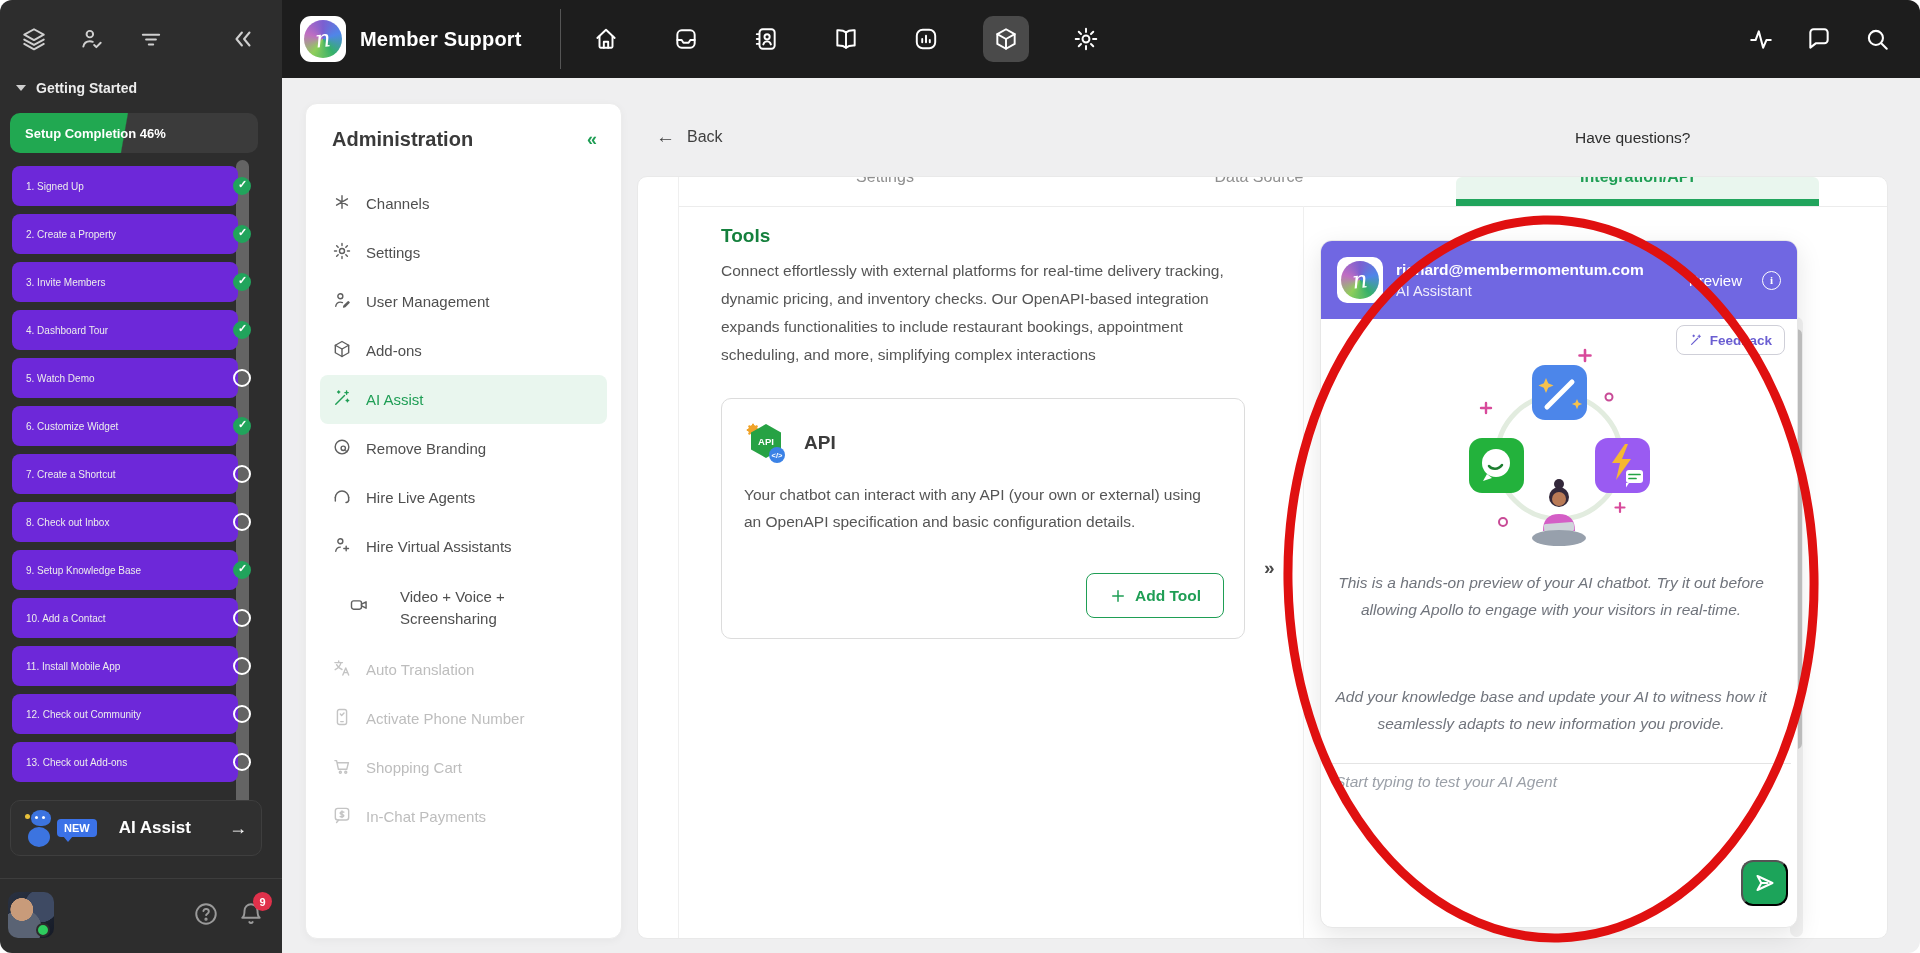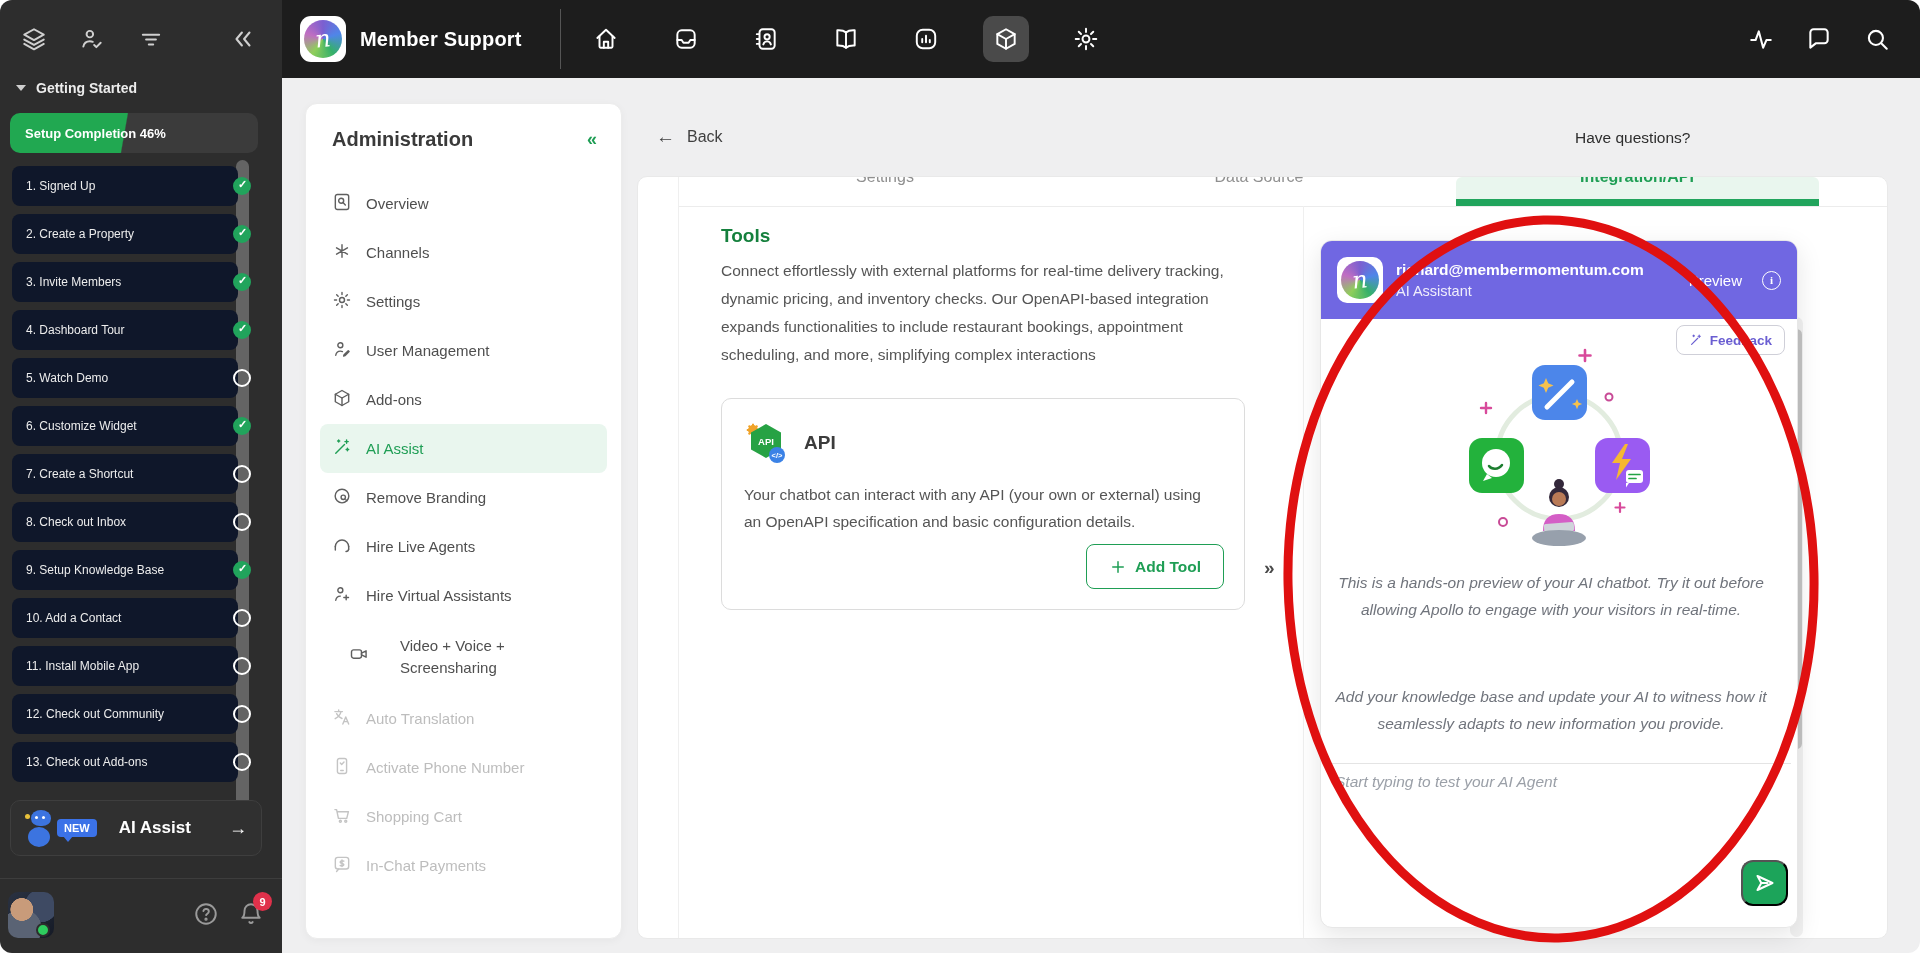--- a/index.html
+++ b/index.html
@@ -26,22 +26,22 @@
   .sidebar { position:absolute; left:0; top:0; width:282px; height:953px; background:#2d2d2d; }
   .sb-top-icons { position:absolute; left:0; top:0; width:282px; height:78px; display:flex; align-items:center; color:#cfcfcf; }
   .sb-top-icons .sic { width:26px; height:26px; position:absolute; }
   .gs-header { position:absolute; left:16px; top:80px; display:flex; align-items:center; gap:10px; color:#ececec; font-size:14px; font-weight:600; }
   .caret { width:0; height:0; border-left:5px solid transparent; border-right:5px solid transparent; border-top:6px solid #cfcfcf; }
   .progress-pill { position:absolute; left:10px; top:113px; width:248px; height:40px; border-radius:10px;
     background:linear-gradient(100deg, #21a851 0 46%, #3b3b3b 46.5%); display:flex; align-items:center; padding-left:15px;
     color:#fff; font-size:13px; font-weight:700; }
   .gs-scrollstrip { position:absolute; left:236px; top:160px; width:13px; height:690px; background:#a8a8a8; opacity:.45; border-radius:7px; }
   .gs-list { position:absolute; left:12px; top:166px; width:226px; }
-  .gs-step { position:relative; height:40px; margin-bottom:8px; background:#0f172a; border-radius:8px;
-    display:flex; align-items:center; padding-left:14px; color:#ededed; font-size:12px; }
+  .gs-step { position:relative; height:40px; margin-bottom:8px; background:#6d28d9; border-radius:8px;
+    display:flex; align-items:center; padding-left:14px; color:#ededed; font-size:10px; }
   .gs-status { position:absolute; right:-13px; top:11px; width:18px; height:18px; border-radius:50%;
     border:2.5px solid #fff; background:transparent; }
   .gs-step.done .gs-status { border-color:#21a45c; background:#21a45c; }
   .gs-step.done .gs-status::after { content:"✓"; position:absolute; left:3px; top:-1px; color:#fff; font-size:11px; font-weight:700; }
   .ai-card { position:absolute; left:10px; top:800px; width:252px; height:56px; background:#303030; border:1px solid #3e3e3e;
     border-radius:10px; display:flex; align-items:center; padding:0 14px; }
   .robot { position:relative; width:30px; height:40px; }
   .robot .head { position:absolute; left:6px; top:2px; width:20px; height:16px; border-radius:50% 50% 45% 45%; background:#3c74e0; }
   .robot .body { position:absolute; left:3px; top:19px; width:22px; height:20px; border-radius:50%; background:#3c74e0; }
   .robot .eye { position:absolute; width:3px; height:3px; border-radius:50%; background:#fff; top:8px; }
@@ -97,21 +97,21 @@
   .panel-gutter { position:absolute; left:40px; top:0; bottom:0; width:1px; background:#efefef; }
   .tabs { position:absolute; left:0; top:0; right:0; height:29px; overflow:hidden; }
   .tab-pill { position:absolute; left:818px; top:0; width:363px; height:22px; background:#e9f6ee; border-radius:6px 6px 0 0; }
   .tab-underline { position:absolute; left:818px; top:22px; width:363px; height:7px; background:#21a45c; }
   .tab-label { position:absolute; top:-9px; transform:translateX(-50%); font-size:16px; color:#8f8f8f; white-space:nowrap; }
   .tab-label.active { color:#1f9e55; font-weight:600; }
   .tabs-hr { position:absolute; left:40px; right:0; top:29px; height:1px; background:#ececec; }
   .tools { position:absolute; left:83px; top:48px; width:527px; }
   .tools h2 { font-size:19px; font-weight:700; color:#15803d; margin-bottom:10px; }
   .tools p { font-size:15.5px; line-height:28px; color:#555; }
-  .api-card { position:absolute; left:83px; top:221px; width:524px; height:212px; border:1px solid #dcdcdc; border-radius:10px; padding:22px 22px; }
+  .api-card { position:absolute; left:83px; top:221px; width:524px; height:241px; border:1px solid #dcdcdc; border-radius:10px; padding:22px 22px; }
   .api-head { display:flex; align-items:center; gap:16px; }
   .api-title { font-size:19px; font-weight:700; color:#3c3c3c; }
   .api-desc { margin-top:16px; font-size:15.5px; line-height:27px; color:#555; }
   .add-tool-btn { position:absolute; right:20px; bottom:20px; width:138px; height:45px; border:1.5px solid #1f9e55; border-radius:8px;
     background:#fff; color:#1f9e55; font-size:15.5px; font-weight:600; display:flex; align-items:center; justify-content:center; gap:8px; }
   .pane-chevron { position:absolute; left:626px; top:380px; color:#4a4a4a; font-size:19px; font-weight:700; letter-spacing:-2px; }
   .pane-vline { position:absolute; left:665px; top:29px; bottom:0; width:1px; background:#efefef; }
   .pane-scroll-track { position:absolute; left:1152px; top:140px; width:13px; height:620px; background:#f2f2f2; border-radius:7px; }
   .pane-scroll-thumb { position:absolute; left:1153px; top:152px; width:11px; height:420px; background:#c4c4c4; border-radius:6px; }
 
@@ -355,28 +355,20 @@
   </header>
 
   <main class="main">
 
     <section class="admin-card">
       <div class="admin-head">
         <span class="admin-title">Administration</span>
         <span class="admin-collapse">«</span>
       </div>
       <div class="adm-list">
-        <div class="adm-item">
-          <span class="ic"><svg viewBox="0 0 24 24" width="20" height="20" fill="none" stroke="currentColor" stroke-width="1.7" stroke-linecap="round" stroke-linejoin="round">
-                <rect x="4" y="3" width="16" height="18" rx="2.5"></rect>
-                <circle cx="11" cy="10.5" r="3"></circle>
-                <path d="M13.2 12.7L16 15.5"></path>
-              </svg></span>
-          <span>Overview</span>
-        </div>
         <div class="adm-item">
           <span class="ic"><svg viewBox="0 0 24 24" width="20" height="20" fill="none" stroke="currentColor" stroke-width="1.7" stroke-linecap="round">
                 <path d="M12 4.5v15M5.5 8.2l13 7.6M18.5 8.2l-13 7.6"></path>
               </svg></span>
           <span>Channels</span>
         </div>
         <div class="adm-item">
           <span class="ic"><svg viewBox="0 0 24 24" width="20" height="20" fill="none" stroke="currentColor" stroke-width="1.7" stroke-linecap="round">
                 <circle cx="12" cy="12" r="3"></circle>
                 <path d="M12 3v2.5M12 18.5V21M3 12h2.5M18.5 12H21M5.6 5.6l1.8 1.8M16.6 16.6l1.8 1.8M18.4 5.6l-1.8 1.8M7.4 16.6l-1.8 1.8"></path>

